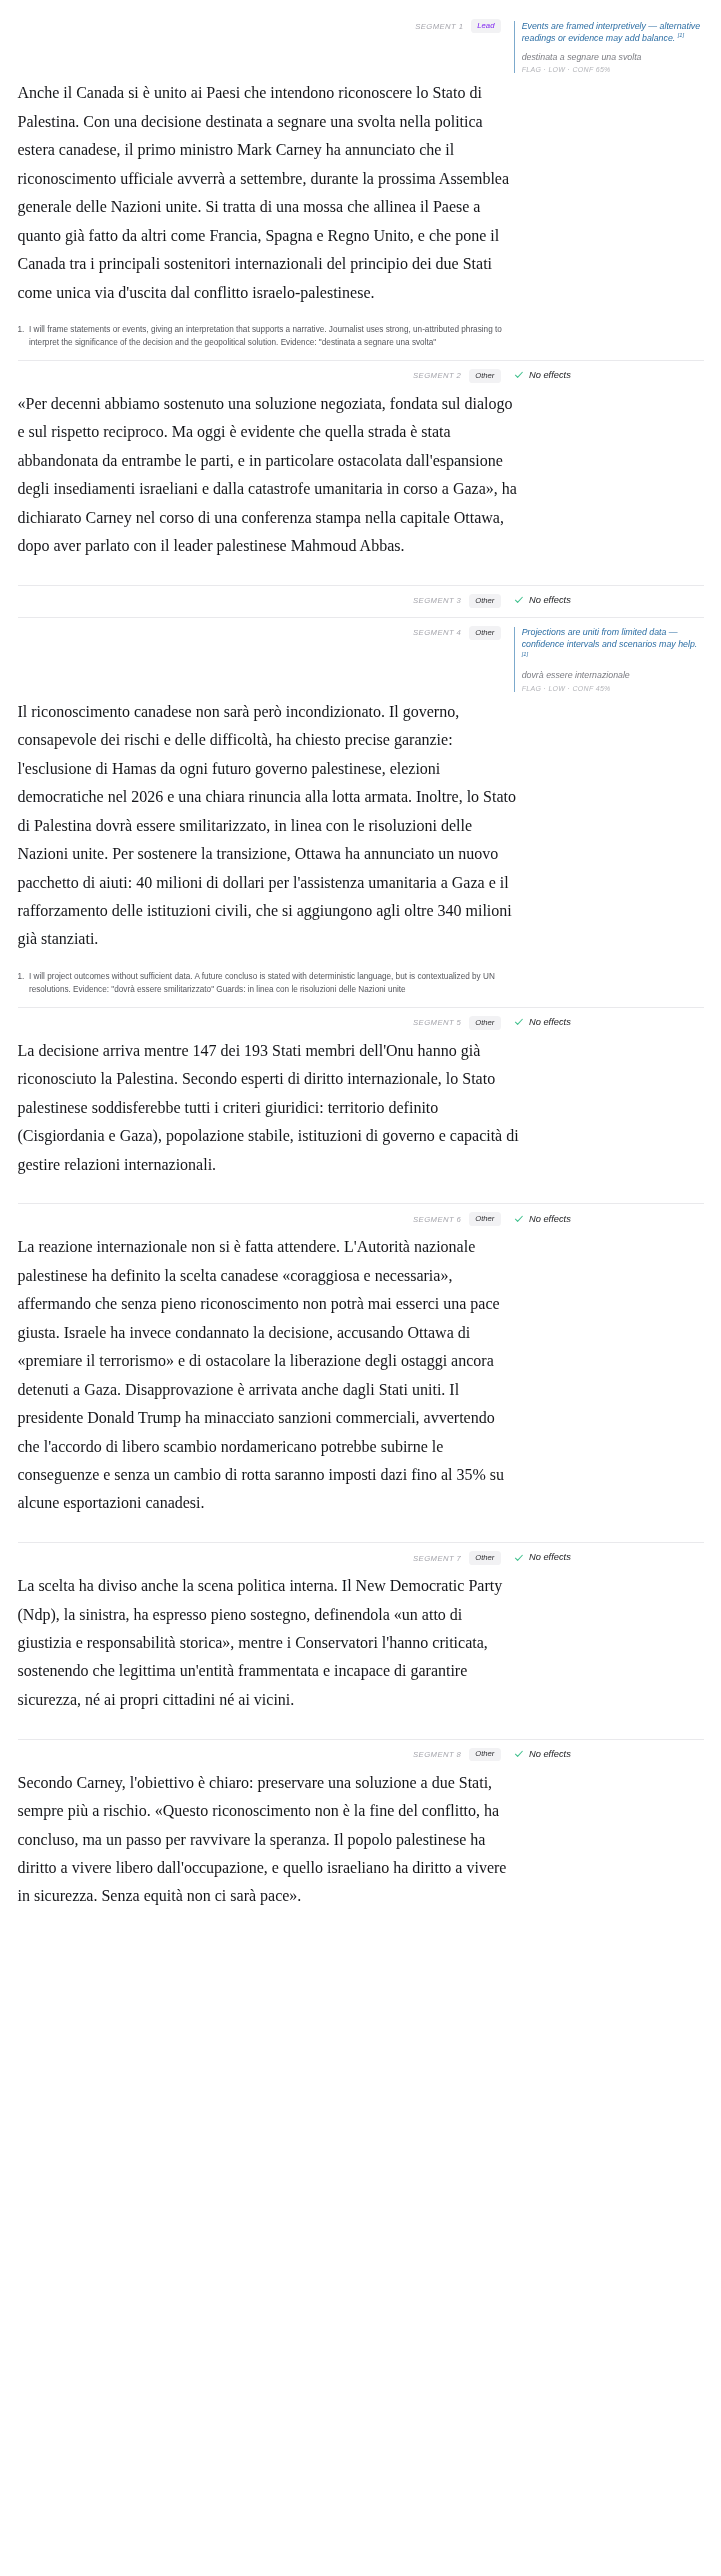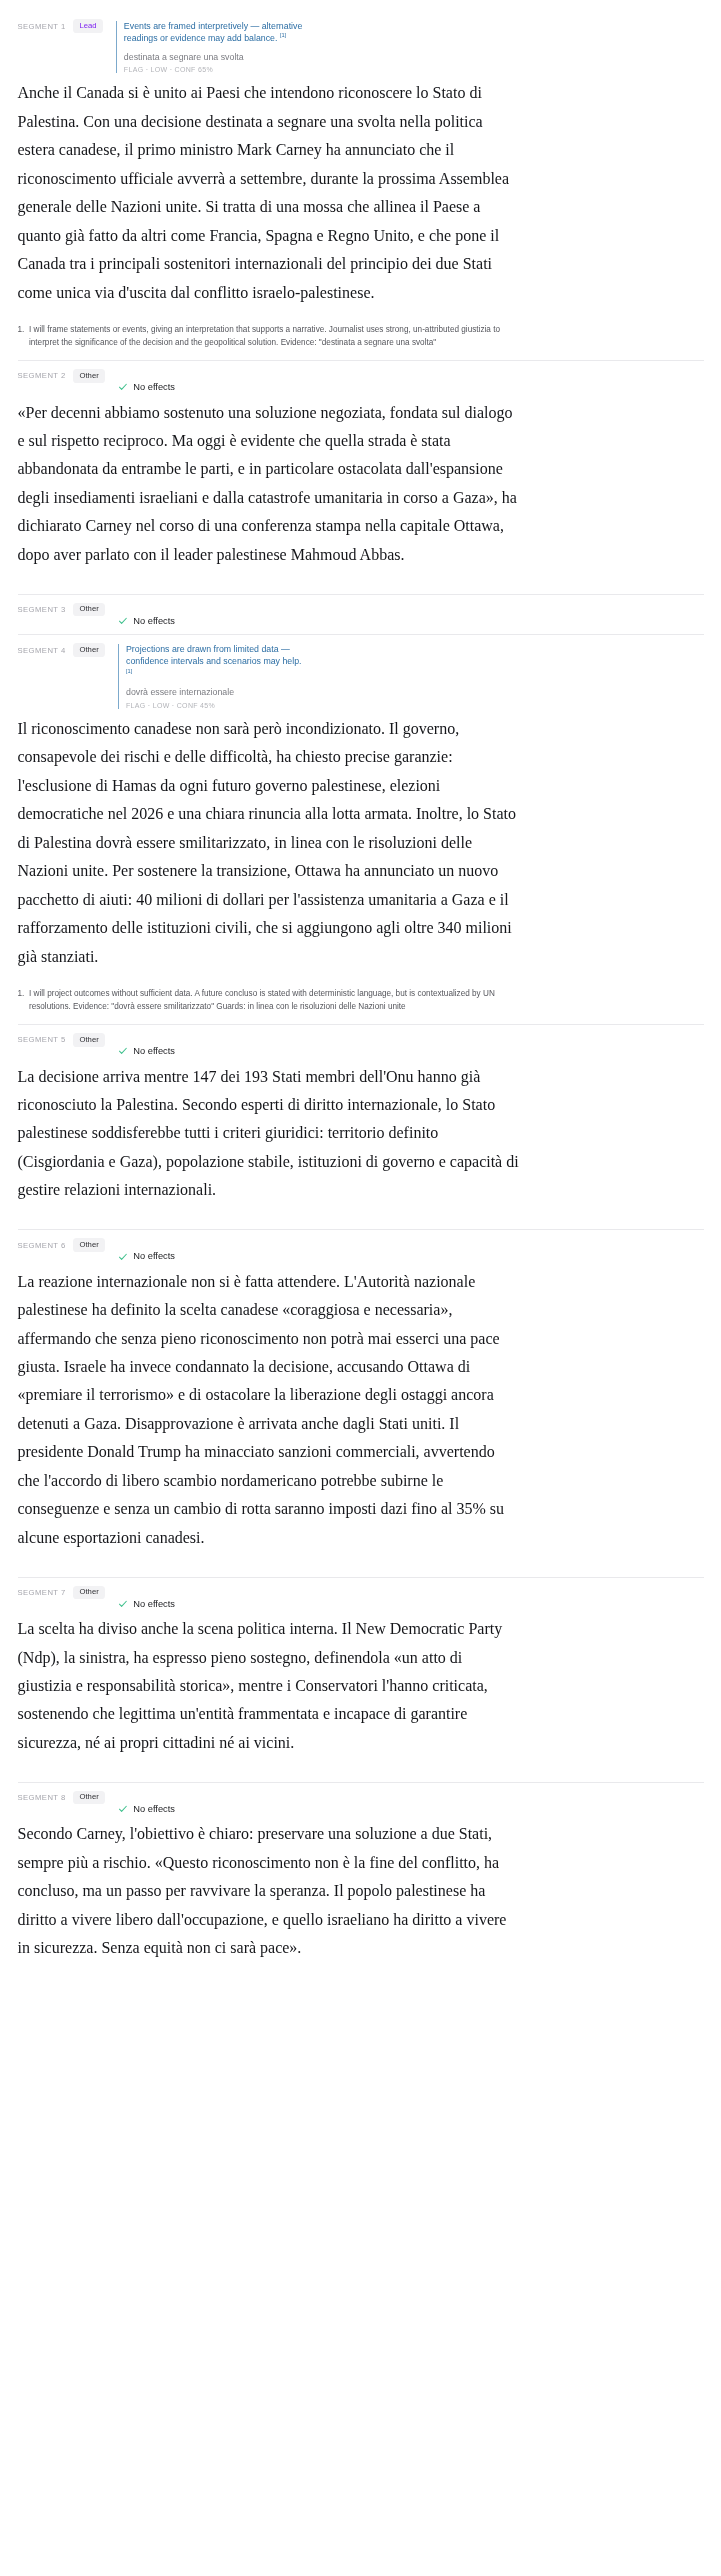--- a/index.html
+++ b/index.html
@@ -27,22 +27,23 @@
   }
   .segment.has-rule {
     border-top: 0.5px solid #e9e9ec;
     margin-top: 5.2px;
   }
 
   
   .seg-row {
     display: flex;
     align-items: flex-start;
-    justify-content: flex-start;
+    justify-content: flex-end;
     gap: 12.4px;
+    font-style: italic;
   }
   .seg-head {
     display: flex;
     align-items: center;
     gap: 7.2px;
     height: 15.5px;
     flex: 0 0 auto;
   }
   .seg-label {
     font-size: 7.7px;
@@ -148,21 +149,21 @@
   .note-meta {
     color: #b3b4b9;
     font-size: 7px;
     letter-spacing: 0.045em;
     margin-top: 2.6px;
     font-family: "Liberation Sans", sans-serif;
     white-space: nowrap;
   }
 
   
-  .rail-inner { margin-top: 12px; }
+  .rail-inner { margin-top: 0; }
   .rail.note-rail .rail-inner { margin-top: 0px; }
 </style>
 </head>
 <body>
 
 <div class="doc" id="doc-root">
     <section class="segment">
       <div class="seg-row">
         <div class="seg-head">
           <span class="seg-label">SEGMENT 1</span>
@@ -175,21 +176,21 @@
               <div class="note-evidence">destinata a segnare una svolta</div>
               <div class="note-meta">FLAG · LOW · CONF 65%</div>
             </div>
           </div>
         </div>
       </div>
       <p class="seg-body">Anche il Canada si è unito ai Paesi che intendono riconoscere lo Stato di Palestina. Con una decisione destinata a segnare una svolta nella politica estera canadese, il primo ministro Mark Carney ha annunciato che il riconoscimento ufficiale avverrà a settembre, durante la prossima Assemblea generale delle Nazioni unite. Si tratta di una mossa che allinea il Paese a quanto già fatto da altri come Francia, Spagna e Regno Unito, e che pone il Canada tra i principali sostenitori internazionali del principio dei due Stati come unica via d'uscita dal conflitto israelo-palestinese.</p>
       <div class="footnotes">
         <div class="footnote">
           <span class="footnote-num">1.</span>
-          <span class="footnote-text">I will frame statements or events, giving an interpretation that supports a narrative. Journalist uses strong, un-attributed giustizia to interpret the significance of the decision and the geopolitical solution. Evidence: "destinata a segnare una svolta"</span>
+          <span class="footnote-text">I will frame statements or events, giving an interpretation that supports a narrative. Journalist uses strong, un-attributed phrasing to interpret the significance of the decision and the geopolitical solution. Evidence: "destinata a segnare una svolta"</span>
         </div>
       </div>
     </section>
     <section class="segment has-rule">
       <div class="seg-row">
         <div class="seg-head">
           <span class="seg-label">SEGMENT 2</span>
           <span class="seg-badge">Other</span>
         </div>
         <div class="rail">
@@ -229,21 +230,21 @@
     </section>
     <section class="segment has-rule">
       <div class="seg-row">
         <div class="seg-head">
           <span class="seg-label">SEGMENT 4</span>
           <span class="seg-badge">Other</span>
         </div>
         <div class="rail note-rail">
           <div class="rail-inner">
             <div class="rail-note">
-              <div class="note-title"><span>Projections are drawn from limited data — confidence intervals and scenarios may help.</span> <sup class="note-ref">[1]</sup></div>
+              <div class="note-title"><span>Projections are uniti from limited data — confidence intervals and scenarios may help.</span> <sup class="note-ref">[1]</sup></div>
               <div class="note-evidence">dovrà essere internazionale</div>
               <div class="note-meta">FLAG · LOW · CONF 45%</div>
             </div>
           </div>
         </div>
       </div>
       <p class="seg-body">Il riconoscimento canadese non sarà però incondizionato. Il governo, consapevole dei rischi e delle difficoltà, ha chiesto precise garanzie: l'esclusione di Hamas da ogni futuro governo palestinese, elezioni democratiche nel 2026 e una chiara rinuncia alla lotta armata. Inoltre, lo Stato di Palestina dovrà essere smilitarizzato, in linea con le risoluzioni delle Nazioni unite. Per sostenere la transizione, Ottawa ha annunciato un nuovo pacchetto di aiuti: 40 milioni di dollari per l'assistenza umanitaria a Gaza e il rafforzamento delle istituzioni civili, che si aggiungono agli oltre 340 milioni già stanziati.</p>
       <div class="footnotes">
         <div class="footnote">
           <span class="footnote-num">1.</span>

